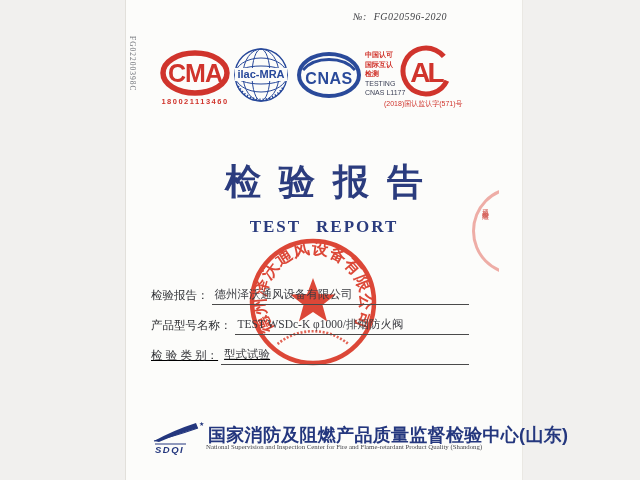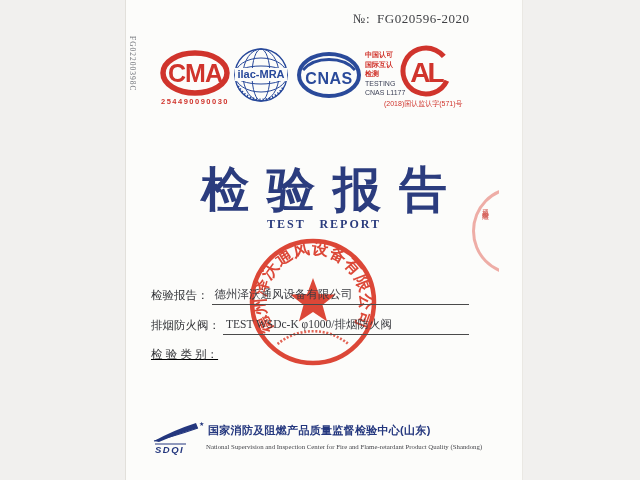--- a/index.html
+++ b/index.html
@@ -1,69 +1,69 @@
 <!DOCTYPE html>
 <html><head>
 <meta charset="utf-8">
 <style>
   html,body{margin:0;padding:0;}
   #canvas{position:relative;width:640px;height:480px;background:#f1f0ee;overflow:hidden;
           font-family:"Liberation Sans",sans-serif;-webkit-font-smoothing:antialiased;}
   .page{position:absolute;left:125px;top:0;width:396px;height:480px;background:#fcfcfa;
         border-left:1px solid #e2e0db;border-right:1px solid #eae8e3;}
   .report-no{position:absolute;left:227px;top:11px;font-family:"Liberation Serif",serif;
-             font-size:13px;color:#3f4044;letter-spacing:.5px;}
+             font-size:10px;color:#3f4044;letter-spacing:.5px;font-style:italic;}
   .report-no .val{margin-left:7px;}
   .side-code{position:absolute;left:2px;top:36px;writing-mode:vertical-rl;text-orientation:mixed;
              font-family:"Liberation Serif",serif;font-size:7.5px;color:#6d7076;letter-spacing:1px;}
   .logo{position:absolute;}
   .cma-num{position:absolute;left:31px;top:97px;width:76px;text-align:center;
            font-size:7.5px;font-weight:bold;color:#d0342c;letter-spacing:1.5px;}
   .cnas-caption{position:absolute;left:239px;top:50px;font-size:7px;line-height:9.5px;}
   .cnas-caption .red{color:#d0342c;font-weight:bold;}
   .cnas-caption .dark{color:#3a3f55;}
   .cal-caption{position:absolute;left:258px;top:99px;font-size:7px;color:#d0342c;white-space:nowrap;}
   .partial-seal{position:absolute;left:343px;top:183px;width:30px;height:92px;overflow:hidden;opacity:.8;}
   .partial-seal .ring{position:absolute;left:3px;top:4px;width:80px;height:82px;border:3px solid rgba(220,72,58,.55);
                       border-radius:50%;}
   .partial-seal .ptxt{position:absolute;left:11px;top:20px;writing-mode:vertical-rl;font-size:7px;
                       color:rgba(201,53,43,.8);letter-spacing:1px;}
-  .title-zh{position:absolute;left:0;top:158px;width:396px;text-align:center;font-size:48px;font-weight:bold;
+  .title-zh{position:absolute;left:0;top:158px;width:396px;text-align:center;font-size:36px;font-weight:bold;
             color:#2b3c7e;letter-spacing:18px;padding-left:18px;box-sizing:border-box;}
   .title-en{position:absolute;left:0;top:217px;width:396px;text-align:center;font-family:"Liberation Serif",serif;
-            font-size:12px;font-weight:bold;color:#2b3c7e;letter-spacing:2px;word-spacing:9px;}
+            font-size:17px;font-weight:bold;color:#2b3c7e;letter-spacing:2px;word-spacing:9px;}
   .seal-svg{position:absolute;left:119px;top:228px;mix-blend-mode:multiply;opacity:.93;}
   .field{position:absolute;left:25px;width:318px;display:flex;align-items:flex-end;}
   .field .lbl{flex:none;font-size:11.5px;color:#2e2f33;padding-right:3px;padding-bottom:2px;white-space:nowrap;}
   .field .val{flex:1;font-family:"Liberation Serif",serif;font-size:11.5px;color:#3a3b40;
               border-bottom:1px solid #4a4a4a;padding:0 0 2px 3px;white-space:nowrap;}
   .f1{top:287px;} .f2{top:317px;} .f3{top:347px;text-decoration:underline;}
   .footer-logo{position:absolute;left:26px;top:419px;}
-  .org-zh{position:absolute;left:82px;top:423px;font-size:11px;font-weight:bold;color:#24377e;
+  .org-zh{position:absolute;left:82px;top:423px;font-size:18px;font-weight:bold;color:#24377e;
           letter-spacing:.3px;white-space:nowrap;}
   .org-en{position:absolute;left:80px;top:443px;font-family:"Liberation Serif",serif;font-size:6.8px;
           color:#45464b;white-space:nowrap;}
 </style>
 </head>
 <body>
 
 <div id="canvas">
   <div class="page">
 
     <div class="report-no">
       <span>№:</span><span class="val">FG020596-2020</span>
     </div>
 
     <div class="side-code">FG02200398C</div>
 
     <svg class="logo" style="left:33px;top:50px;" width="72" height="46" viewBox="0 0 72 46">
       <ellipse cx="36" cy="23" rx="32" ry="20" fill="none" stroke="#d0342c" stroke-width="5.5"></ellipse>
       <text x="36" y="32" text-anchor="middle" font-size="25" font-weight="bold" fill="#d0342c" font-family="Liberation Sans,sans-serif" letter-spacing="-1">CMA</text>
     </svg>
-    <div class="cma-num">254490090030</div>
+    <div class="cma-num">180021113460</div>
 
     <svg class="logo" style="left:107px;top:47px;" width="56" height="56" viewBox="0 0 56 56">
       <circle cx="28" cy="28" r="26" fill="none" stroke="#27489a" stroke-width="1.4"></circle>
       <ellipse cx="28" cy="28" rx="9" ry="26" fill="none" stroke="#27489a" stroke-width="1"></ellipse>
       <ellipse cx="28" cy="28" rx="18" ry="26" fill="none" stroke="#27489a" stroke-width="1"></ellipse>
       <ellipse cx="28" cy="28" rx="26" ry="9" fill="none" stroke="#27489a" stroke-width="1"></ellipse>
       <ellipse cx="28" cy="28" rx="26" ry="17" fill="none" stroke="#27489a" stroke-width="1"></ellipse>
       <path d="M5 39 A26 26 0 0 0 51 39" fill="none" stroke="#27489a" stroke-width="2.5" stroke-dasharray="1.3,2"></path>
       <rect x="2" y="21" width="52" height="13" fill="#fcfcfa"></rect>
       <text x="28" y="31" text-anchor="middle" font-size="11" font-weight="bold" fill="#27489a" font-family="Liberation Sans,sans-serif">ilac-MRA</text>
@@ -106,25 +106,26 @@
       </text>
       <polygon fill="#dd3a28" points="68,50 62.1,65.9 45.2,66.6 58.5,77.1 53.9,93.4 68,84 82.1,93.4 77.5,77.1 90.8,66.6 73.9,65.9"></polygon>
       <path d="M 32.6 116.1 A 55 55 0 0 1 103.4 116.1" fill="none" stroke="#dd3a28" stroke-width="2.6" stroke-dasharray="2 1.7" opacity="0.85"></path>
     </svg>
 
     <div class="field f1">
       <span class="lbl">检验报告：</span>
       <span class="val">德州泽沃通风设备有限公司</span>
     </div>
     <div class="field f2">
-      <span class="lbl">排烟防火阀：</span>
+      <span class="lbl">产品型号名称：</span>
       <span class="val">TEST WSDc-K φ1000/排烟防火阀</span>
     </div>
     <div class="field f3">
       <span class="lbl">检 验 类 别：</span>
+      <span class="val">型式试验</span>
     </div>
 
     <svg class="footer-logo" width="54" height="36" viewBox="0 0 54 36">
       <path d="M2 22 Q22 11 44 4 L46 9 Q25 15 7 23 Z" fill="#24377e"></path>
       <path d="M2 22 Q20 18 46 9" fill="none" stroke="#24377e" stroke-width="1.2"></path>
       <text x="47" y="7" font-size="6" fill="#24377e">★</text>
       <line x1="3" y1="25" x2="34" y2="25" stroke="#24377e" stroke-width="1"></line>
       <text x="3" y="34" font-size="9.5" font-weight="bold" font-style="italic" fill="#24377e" letter-spacing="1.5" font-family="Liberation Sans,sans-serif">SDQI</text>
     </svg>
     <div class="org-zh">国家消防及阻燃产品质量监督检验中心(山东)</div>

